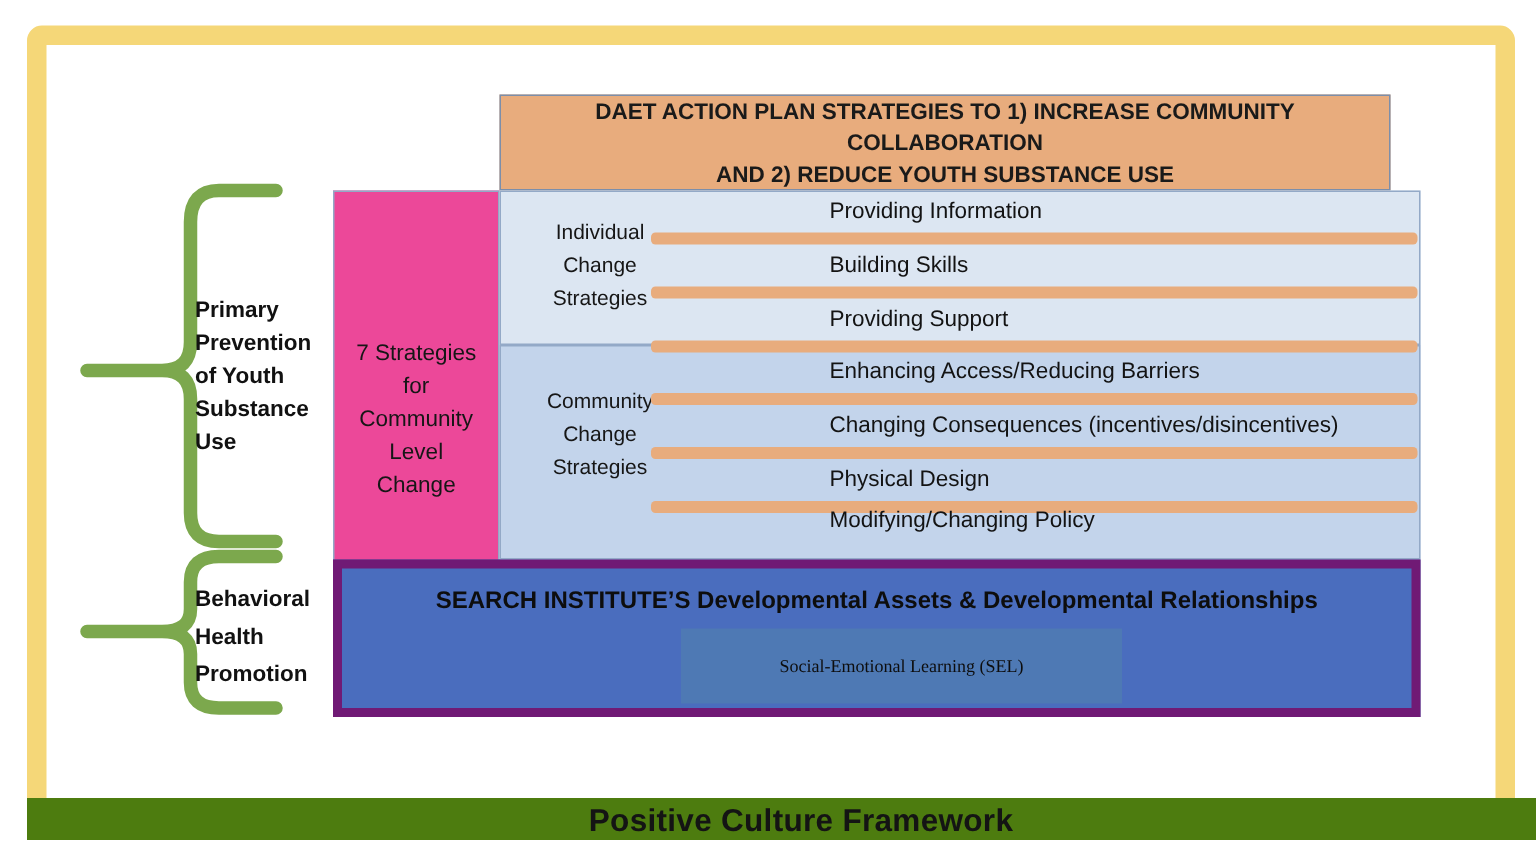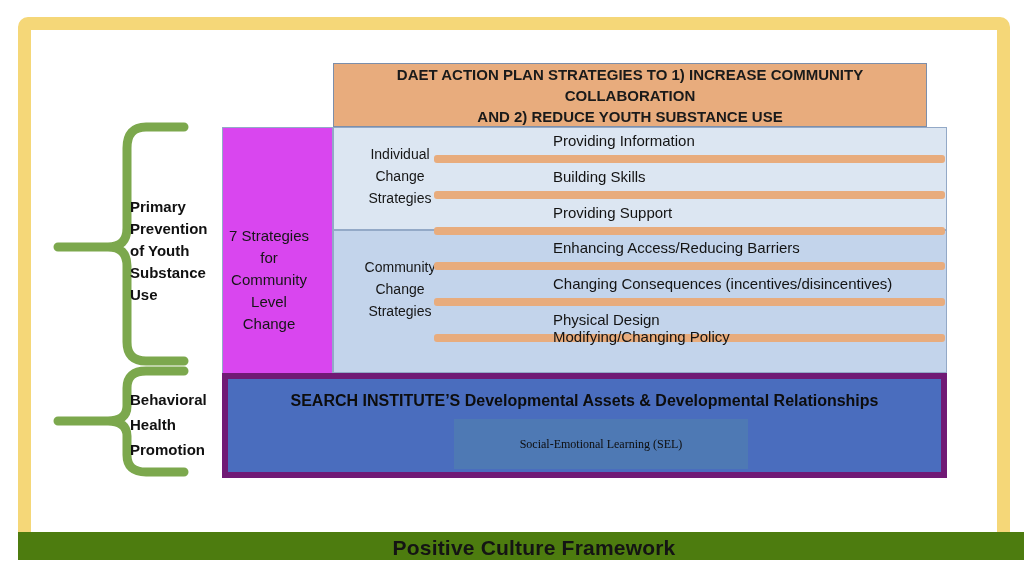--- a/index.html
+++ b/index.html
@@ -22,22 +22,22 @@
   .label-primary{top:196px;line-height:22px;}
   .label-behavioral{top:387px;line-height:25px;}
 
   
   .header-box{position:absolute;left:333px;top:63px;width:594px;height:64px;background:#E8AC7D;
          border:1px solid #7C8EAA;box-sizing:border-box;display:flex;flex-direction:column;
          align-items:center;justify-content:center;text-align:center;}
   .header-box div{font-weight:bold;font-size:15px;line-height:21px;color:#1a1a1a;}
 
   
-  .strategies-box{position:absolute;left:222px;top:127px;width:111px;height:306px;background:#d946ef;
-         border:1px solid #93A9C7;box-sizing:border-box;display:flex;align-items:center;justify-content:flex-start;}
+  .strategies-box{position:absolute;left:222px;top:127px;width:111px;height:306px;background:#ec4899;
+         border:1px solid #93A9C7;box-sizing:border-box;display:flex;align-items:center;justify-content:center;}
   .strategies-box div{width:92px;text-align:center;font-size:15px;line-height:22px;}
 
   
   .section{position:absolute;left:333px;width:614px;border:1px solid #93A9C7;box-sizing:border-box;}
   .sec-individual{top:127px;height:103px;background:#DCE6F2;}
   .sec-community{top:230px;height:143px;background:#C3D4EB;}
   .sec-label{position:absolute;left:333px;width:100px;text-align:center;font-size:14px;line-height:22px;margin-left:17px;}
   .lbl-individual{top:143px;}
   .lbl-community{top:256px;}
 
@@ -90,21 +90,21 @@
   <div class="bar" style="top:262px"></div>
   <div class="bar" style="top:298px"></div>
   <div class="bar" style="top:334px"></div>
 
   <div class="row" style="top:130px">Providing Information</div>
   <div class="row" style="top:166px">Building Skills</div>
   <div class="row" style="top:202px">Providing Support</div>
   <div class="row" style="top:237px">Enhancing Access/Reducing Barriers</div>
   <div class="row" style="top:273px">Changing Consequences (incentives/disincentives)</div>
   <div class="row" style="top:309px">Physical Design</div>
-  <div class="row" style="top:326px">Modifying/Changing Policy</div>
+  <div class="row" style="top:336px">Modifying/Changing Policy</div>
 
   <div class="dark-box">
     <div class="dark-title">SEARCH INSTITUTE’S Developmental Assets &amp; Developmental Relationships</div>
     <div class="sel-box">
       <span>Social-Emotional Learning (SEL)</span>
     </div>
   </div>
 
   <div class="footer-band">
     <span>Positive Culture Framework</span>

